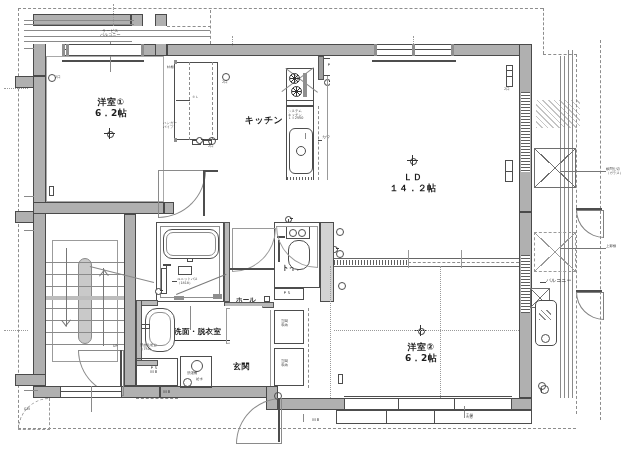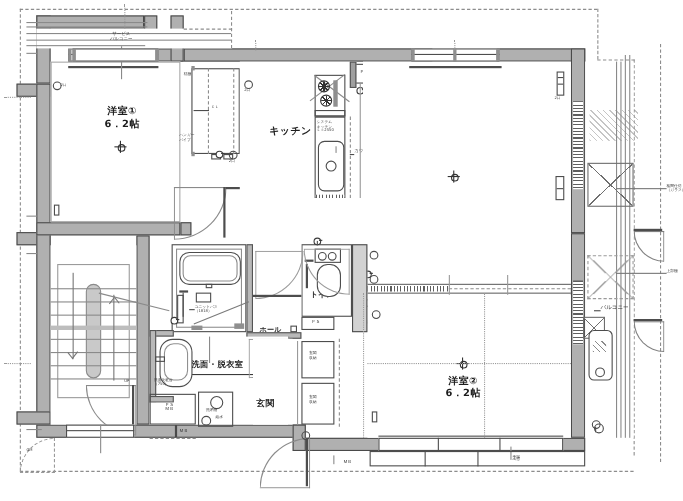--- a/index.html
+++ b/index.html
@@ -170,20 +170,24 @@
   <div class="lbl tiny" style="left:327px;top:63px;">ＰＳ</div>
   <div class="sw" style="left:324px;top:79px;"></div>
 
   <div class="wall-thin" style="left:318px;top:56px;width:6px;height:24px;background:#9f9f9f;"></div>
   <div class="ln" style="left:327px;top:76px;width:1px;height:104px;background:#999;"></div>
 
   <div class="fill" style="left:330px;top:56px;width:189px;height:206px;"></div>
   <div class="ctrmark" style="left:407px;top:155px;">
       <i></i>
     </div>
+  <div class="lbl rm" style="left:380px;top:172px;width:66px;">
+    <span>ＬＤ</span><br>
+    <span>１４．２帖</span>
+  </div>
 
   <div class="box-w" style="left:374px;top:44px;width:80px;height:12px;"></div>
   <div class="ln" style="left:374px;top:49px;width:80px;height:1px;"></div>
   <div class="ln" style="left:372px;top:60px;width:84px;height:2px;"></div>
   <div class="dfill" style="left:374px;top:44px;width:3px;height:12px;"></div>
   <div class="dfill" style="left:412px;top:44px;width:3px;height:12px;"></div>
   <div class="dfill" style="left:451px;top:44px;width:3px;height:12px;"></div>
 
   <div class="box" style="left:506px;top:65px;width:7px;height:22px;"></div>
   <div class="ln" style="left:507px;top:70px;width:5px;height:1px;"></div>

